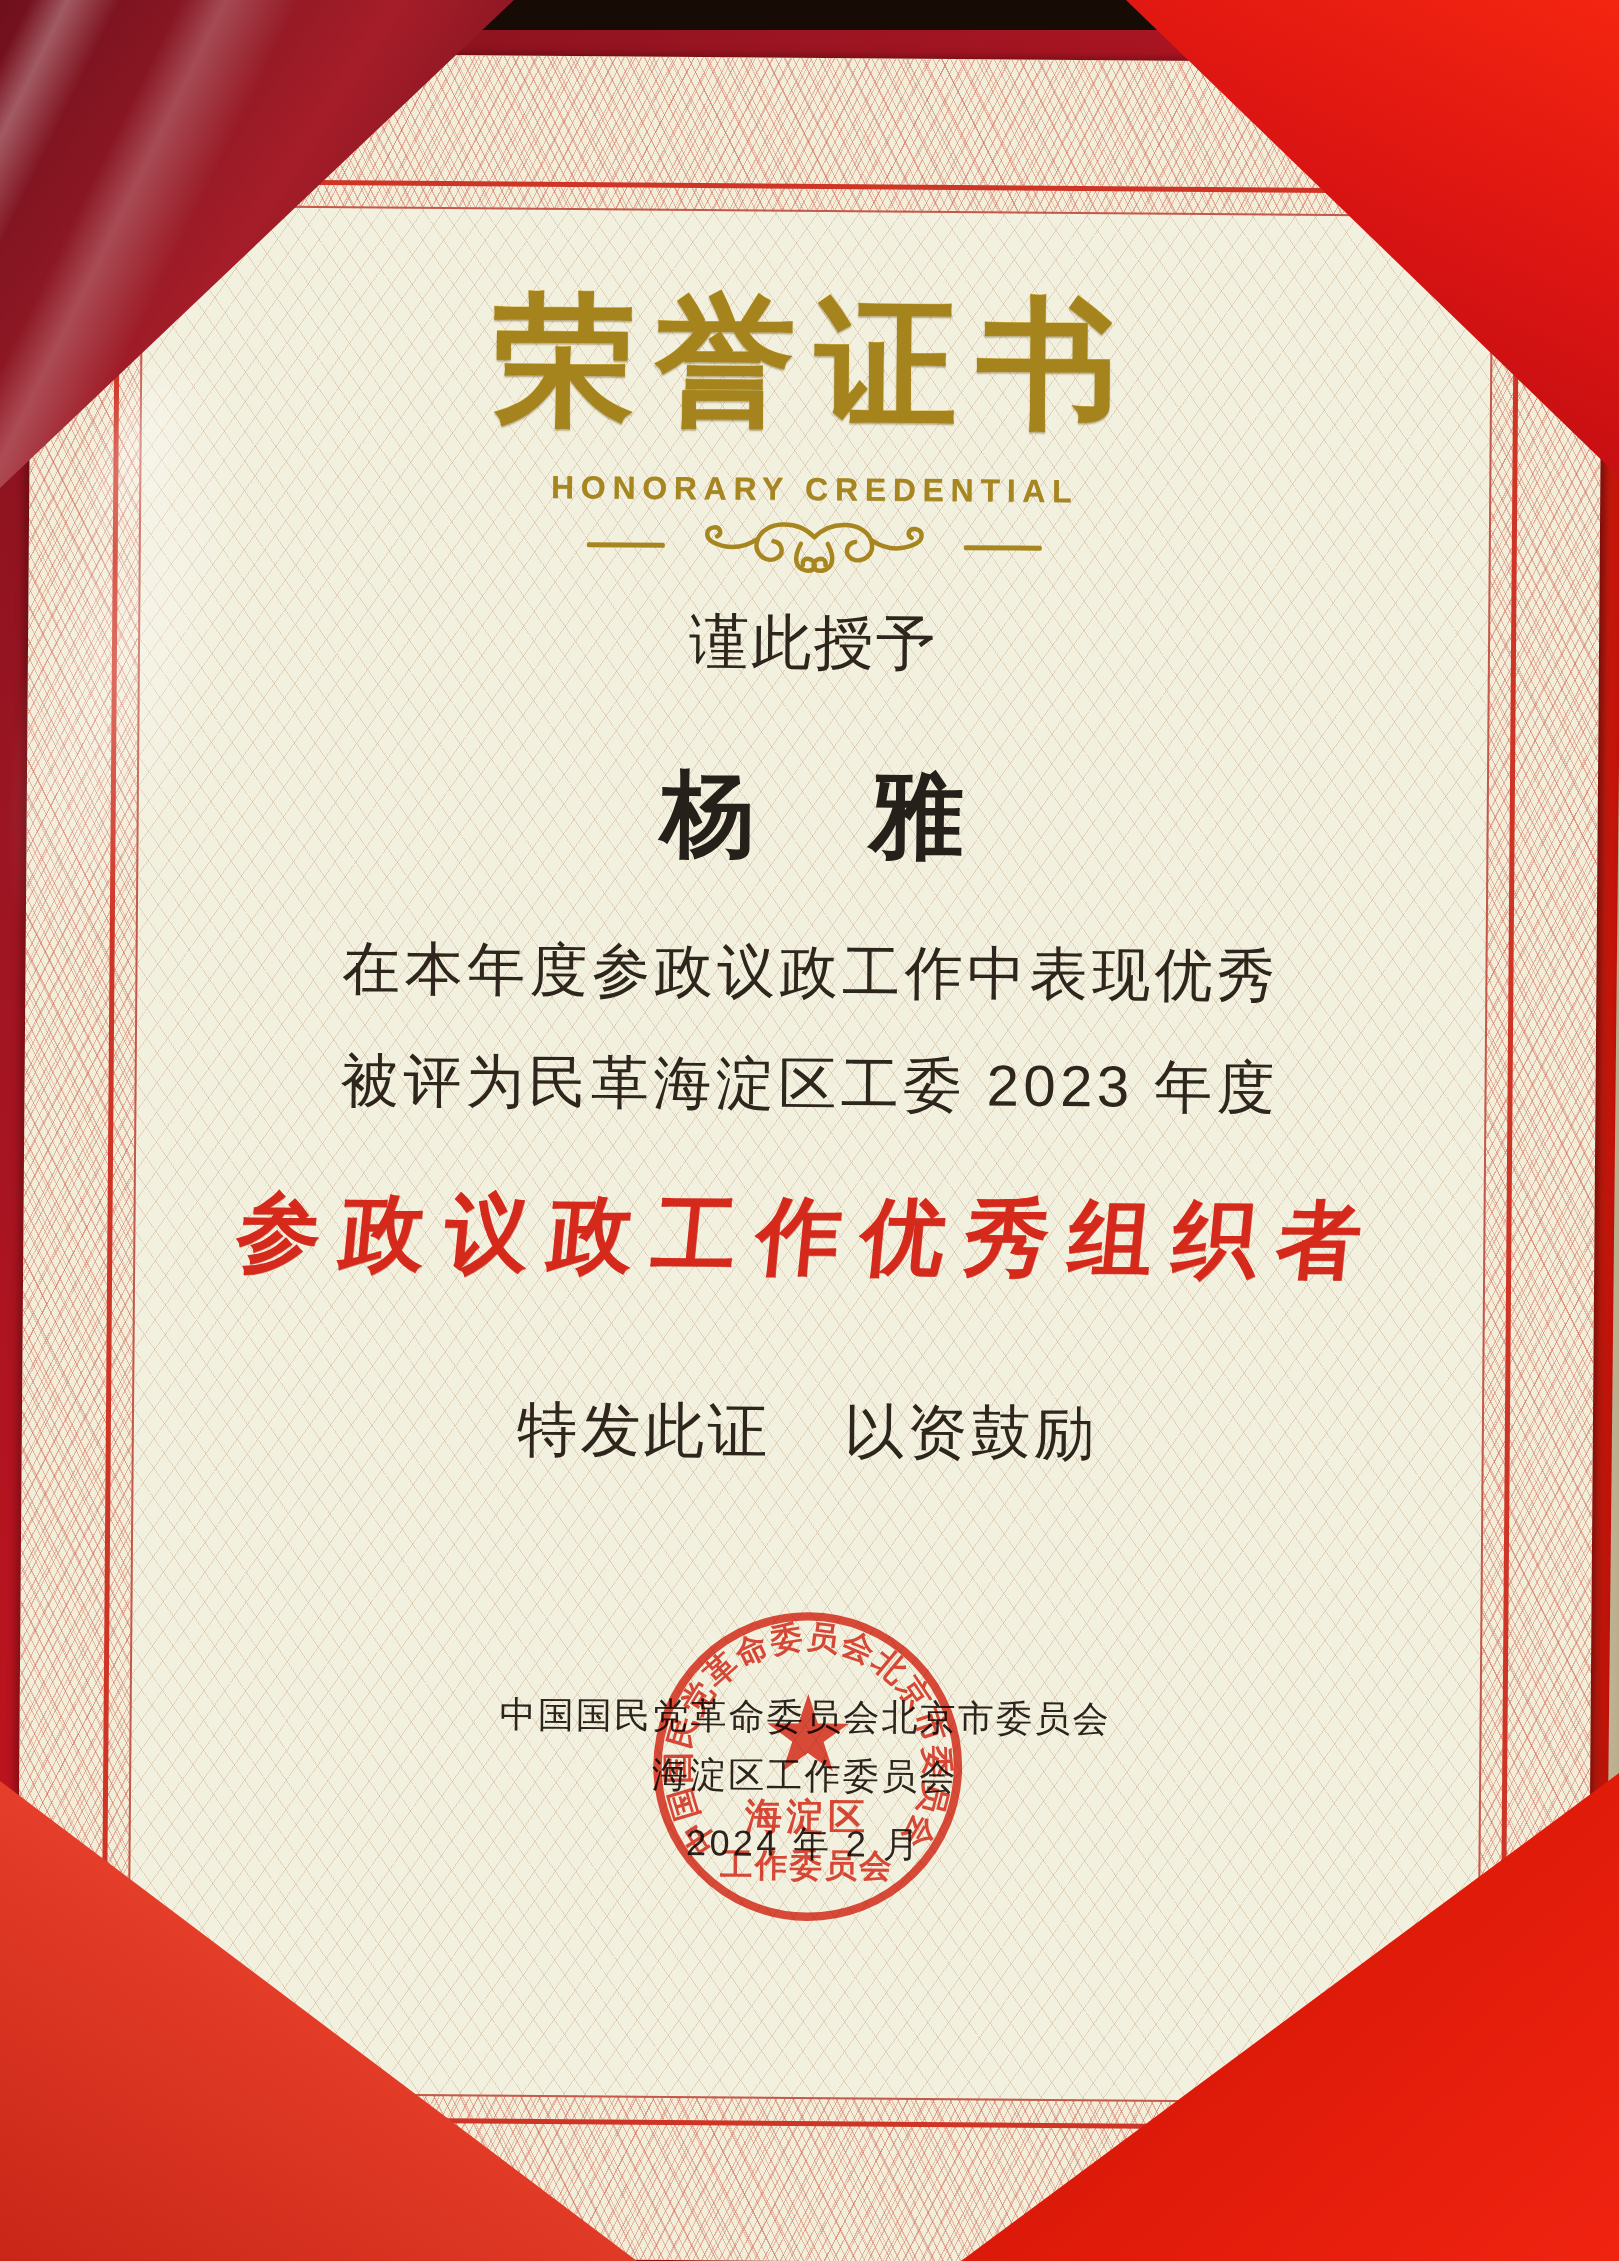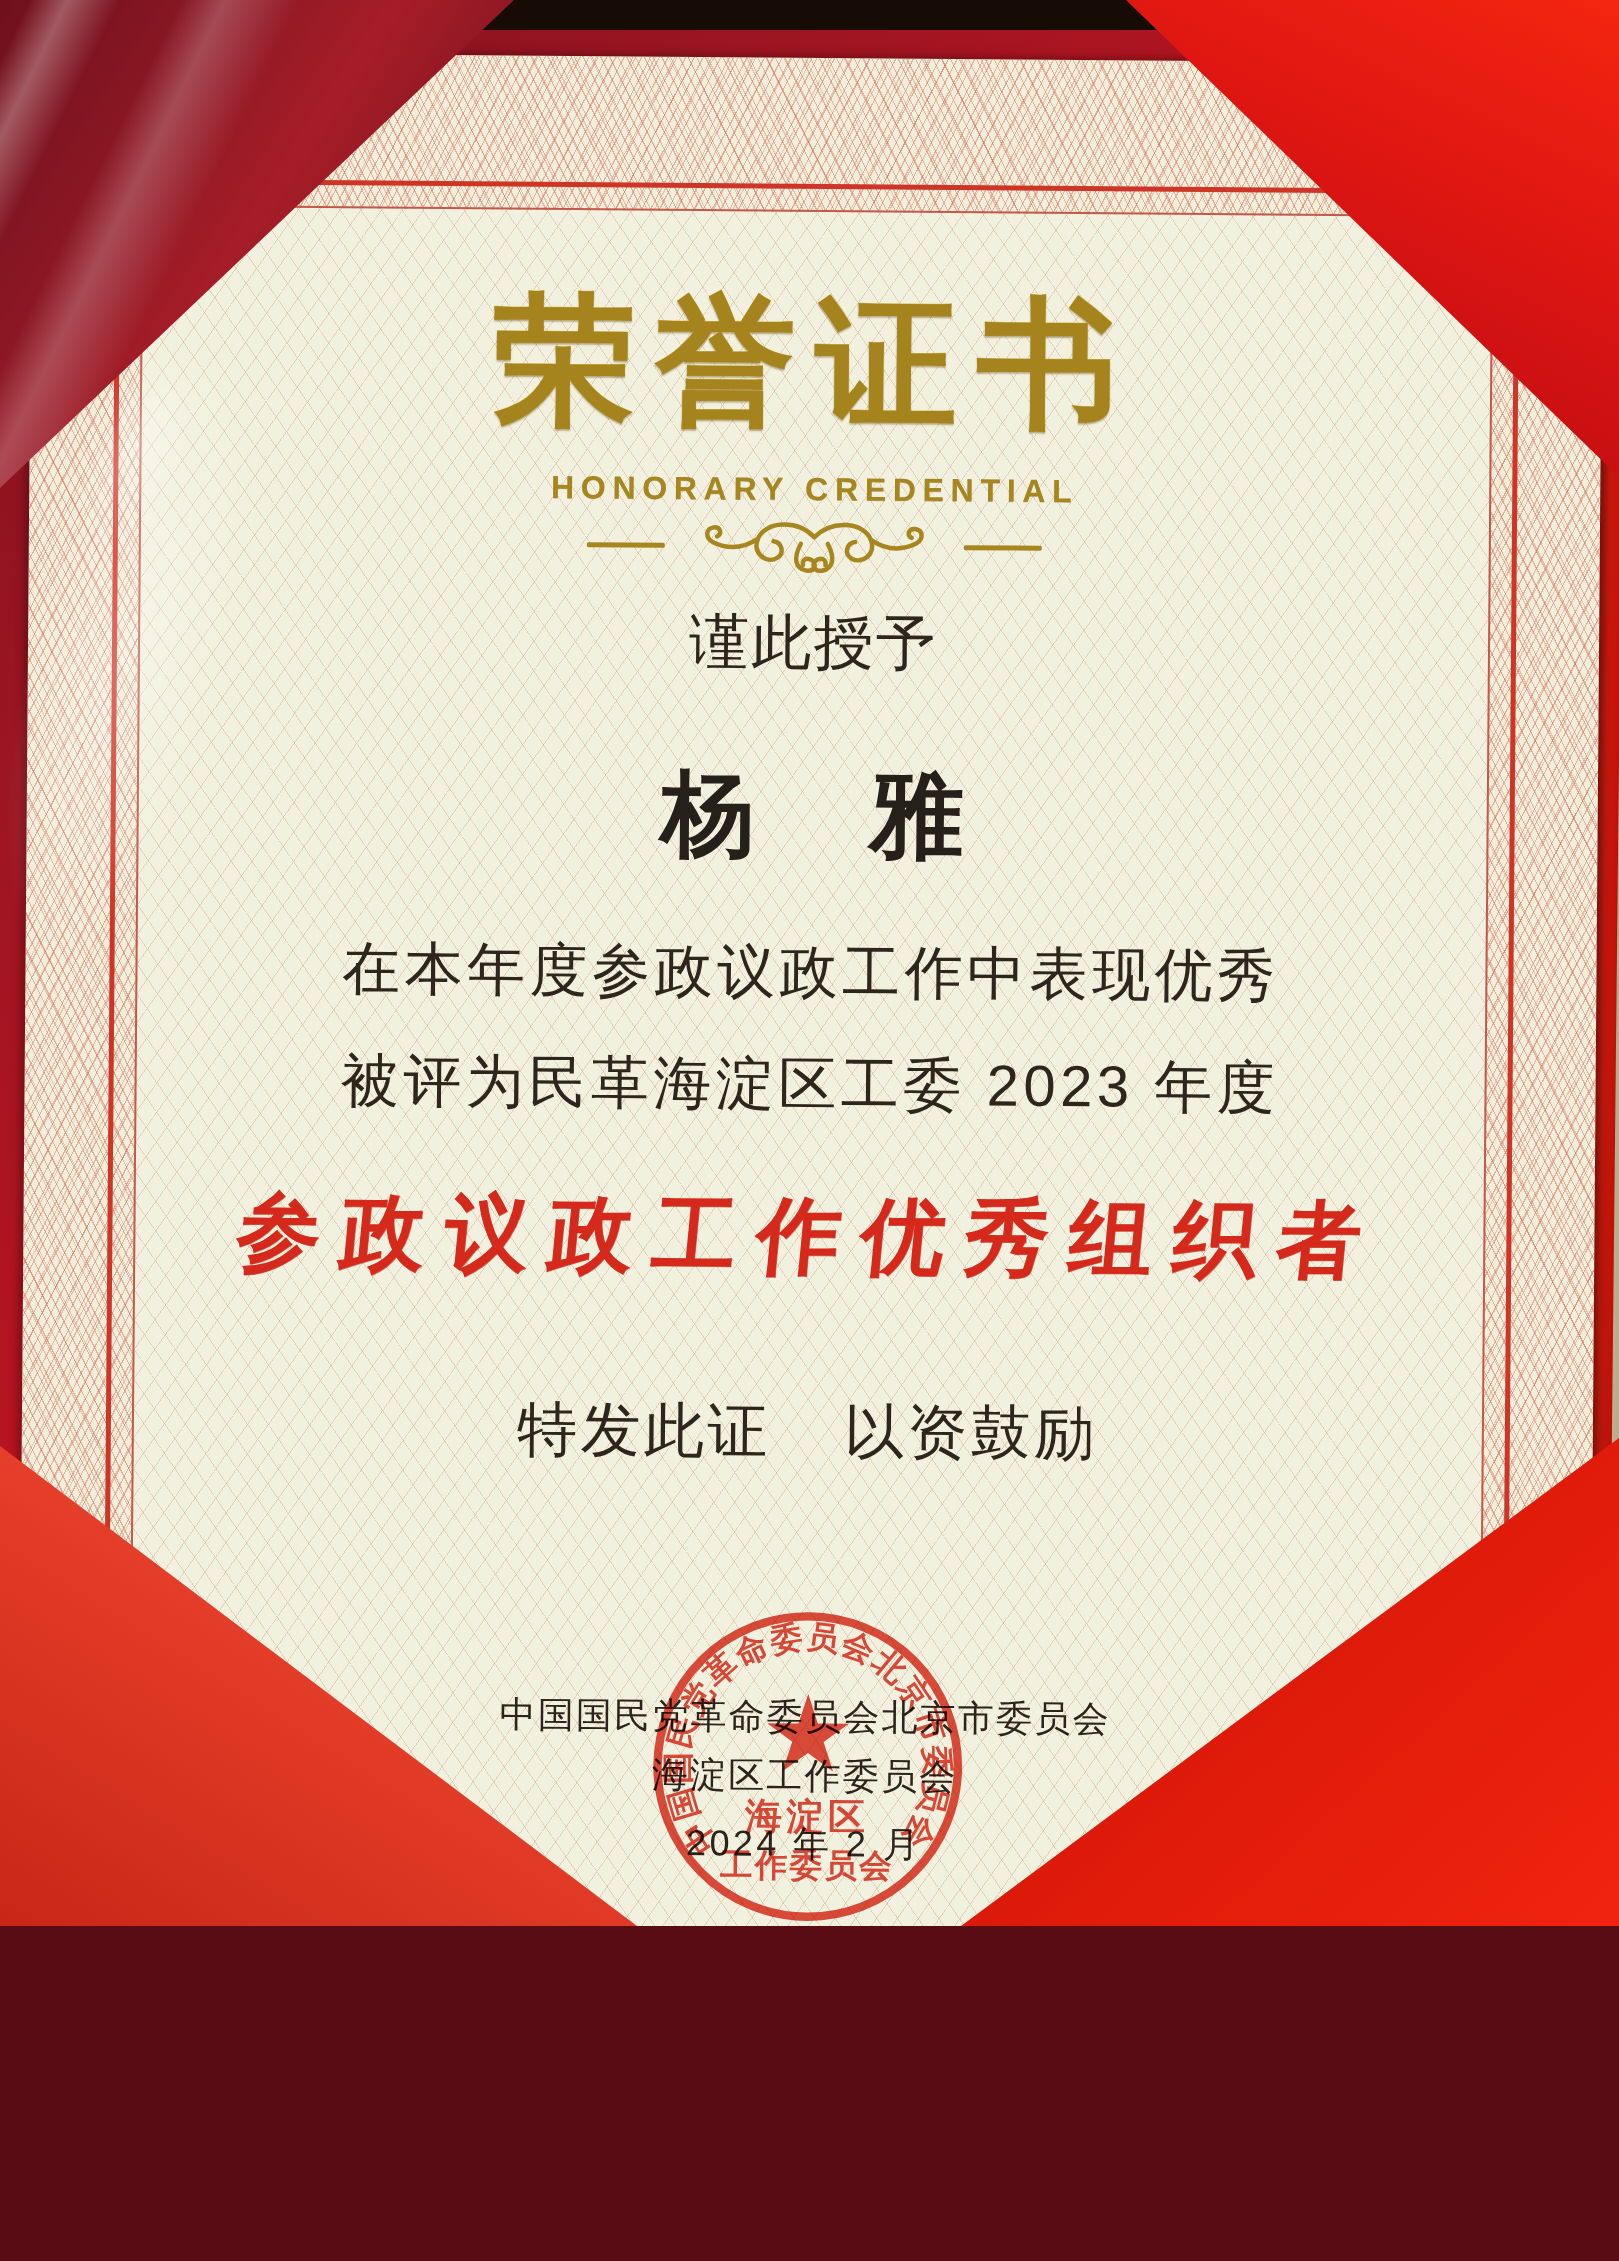--- a/index.html
+++ b/index.html
@@ -1,16 +1,16 @@
 <!DOCTYPE html>
 <html style="font-size:9px"><head>
 <meta charset="utf-8">
 <style>
   html,body{margin:0;padding:0;background:#5a0c14;}
-  .stage{position:relative;width:1619px;height:1926px;overflow:hidden;
+  .stage{position:relative;width:1619px;height:2261px;overflow:hidden;
          font-family:"Liberation Sans","DejaVu Sans",sans-serif;}
 
   
   .folder-bg{position:absolute;inset:0;
     background:linear-gradient(135deg,#7e101e 0%,#9c1522 22%,#b51420 40%,#cd1318 62%,#e01a10 100%);}
   .table-edge{position:absolute;right:0;top:313px;width:39px;height:1948px;
     background:linear-gradient(90deg,#9f9376 0%,#cfc3a2 40%,#b9ac8c 100%);}
   .folder-right-edge{position:absolute;right:4.5px;top:22.4px;width:29px;height:2239px;
     background:linear-gradient(90deg,#a80d10,#e41d0e 55%,#c11109);transform:rotate(0.6deg);}
   .folder-left-highlight{position:absolute;left:0;top:1881px;width:51px;height:347px;

